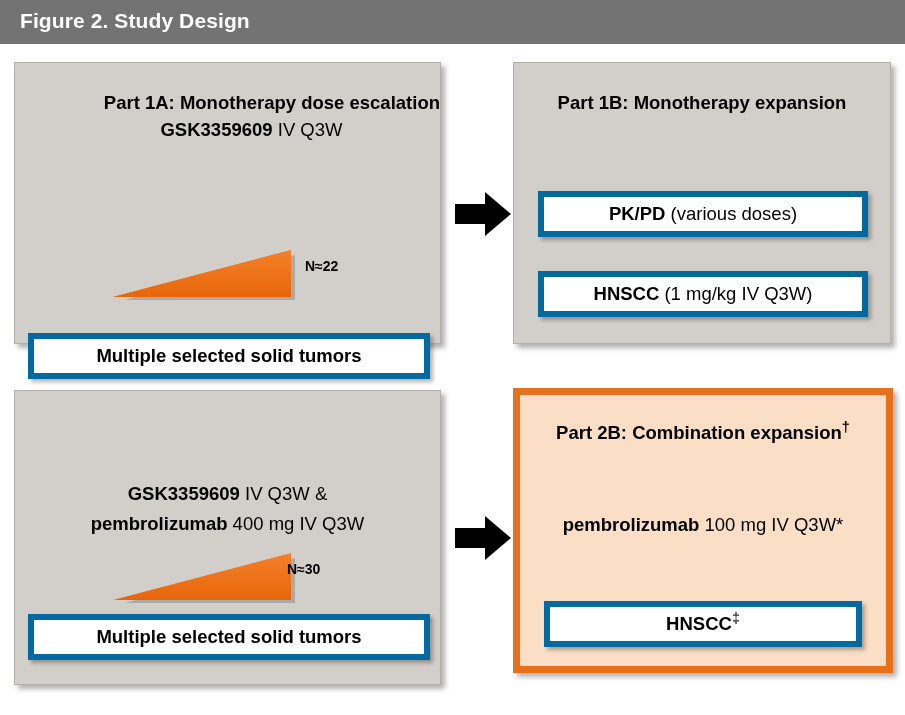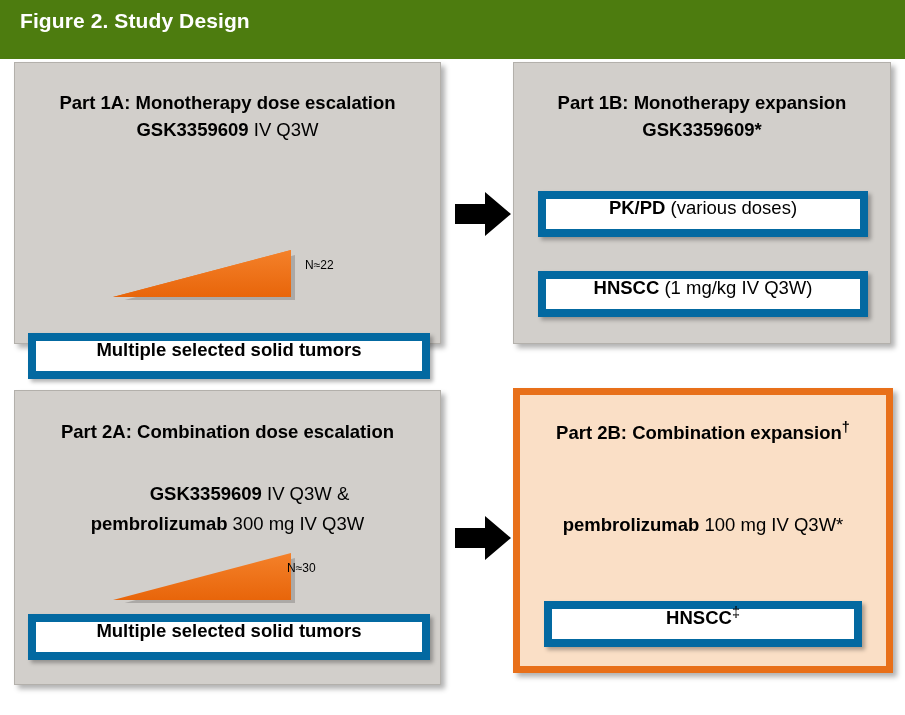--- a/index.html
+++ b/index.html
@@ -13,22 +13,22 @@
     position: relative;
     font-family: "Liberation Sans", sans-serif;
     overflow: hidden;
   }
 
   
   #figure-header {
     position: absolute;
     left: 0; top: 0;
     width: 905px;
-    height: 59px;
-    background: #4d7c0f;
+    height: 44px;
+    background: #737373;
     box-sizing: border-box;
   }
   #figure-header .title {
     position: absolute;
     left: 20px;
     top: 9px;
     color: #ffffff;
     font-size: 21px;
     font-weight: bold;
     letter-spacing: 0.1px;
@@ -67,46 +67,46 @@
     white-space: nowrap;
     font-weight: normal;
   }
   .panel-sub b, .panel-title b { font-weight: bold; }
 
   
   .white-box {
     position: absolute;
     box-sizing: border-box;
     background: #ffffff;
-    border: 8px solid #0369a1;
+    border: 6px solid #0369a1;
     box-shadow: 3px 3px 4px rgba(0,0,0,0.30);
     display: flex;
-    align-items: flex-start;
+    align-items: center;
     justify-content: center;
   }
   .white-box .wb-text {
     font-size: 18.5px;
     color: #000000;
     white-space: nowrap;
     line-height: 1;
   }
   .white-box .wb-text b { font-weight: bold; }
 
   
   .triangle-wrap {
     position: absolute;
   }
   .triangle-wrap svg { display: block; }
 
   .n-label {
     position: absolute;
-    font-size: 12px;
-    color: #000000;
-    white-space: nowrap;
-    font-weight: normal;
+    font-size: 14px;
+    color: #000000;
+    white-space: nowrap;
+    font-weight: bold;
   }
 
   
   .arrow {
     position: absolute;
   }
   .arrow svg { display: block; }
 
   sup.dagger {
     font-size: 0.78em;
@@ -116,23 +116,23 @@
 </style>
 </head>
 <body>
 
 <div id="figure-header">
   <div class="title">Figure 2. Study Design</div>
 </div>
 
 <div class="panel gray" style="left:14px; top:62px; width:427px; height:282px;">
 
-  <div class="panel-title" style="position:absolute; left:0; top:26px; width:100%;">Part 1A: Monotherapy dose escalation</div>
-
-  <div class="panel-sub" style="position:absolute; left:0; top:53px; width:100%;">
+  <div class="panel-title" style="position:absolute; left:0; top:26px; width:100%;text-align:right;">Part 1A: Monotherapy dose escalation</div>
+
+  <div class="panel-sub" style="position:absolute; left:0; top:53px; width:100%;padding-left:24px;">
     <b>GSK3359609</b><span> IV Q3W</span>
   </div>
 
   <div class="triangle-wrap" style="left:98px; top:187px;">
     <svg width="182" height="50" viewBox="0 0 182 50" xmlns="http://www.w3.org/2000/svg">
       <defs>
         <linearGradient id="triGrad1" x1="0" y1="0" x2="0" y2="1">
           <stop offset="0" stop-color="#f4812a"></stop>
           <stop offset="1" stop-color="#e8650a"></stop>
         </linearGradient>
@@ -153,43 +153,39 @@
 <div class="arrow" style="left:452px; top:188px;">
   <svg width="62" height="52" viewBox="0 0 62 52" xmlns="http://www.w3.org/2000/svg">
     <polygon points="3,16 33,16 33,4 59,26 33,48 33,36 3,36" fill="#000000"></polygon>
   </svg>
 </div>
 
 <div class="panel gray" style="left:513px; top:62px; width:378px; height:282px;">
 
   <div class="panel-title" style="position:absolute; left:0; top:26px; width:100%;">Part 1B: Monotherapy expansion</div>
 
-  <div class="panel-sub" style="position:absolute; left:0; top:53px; width:100%;">
-    <b>GSK3359609*</b><span></span>
-  </div>
 
   <div class="white-box" style="left:24px; top:128px; width:330px; height:46px;">
     <span class="wb-text"><b>PK/PD</b><span> (various doses)</span></span>
   </div>
 
   <div class="white-box" style="left:24px; top:208px; width:330px; height:46px;">
     <span class="wb-text"><b>HNSCC</b><span> (1 mg/kg IV Q3W)</span></span>
   </div>
 </div>
 
 <div class="panel gray" style="left:14px; top:390px; width:427px; height:295px;">
 
-  <div class="panel-title" style="position:absolute; left:0; top:27px; width:100%;">Part 2A: Combination dose escalation</div>
-
-  <div class="panel-sub" style="position:absolute; left:0; top:89px; width:100%;margin-left:22px;">
+
+  <div class="panel-sub" style="position:absolute; left:0; top:89px; width:100%;">
     <b>GSK3359609</b><span> IV Q3W &amp;</span>
   </div>
 
   <div class="panel-sub" style="position:absolute; left:0; top:119px; width:100%;">
-    <b>pembrolizumab</b><span> 300 mg IV Q3W</span>
+    <b>pembrolizumab</b><span> 400 mg IV Q3W</span>
   </div>
 
   <div class="triangle-wrap" style="left:98px; top:162px;">
     <svg width="182" height="50" viewBox="0 0 182 50" xmlns="http://www.w3.org/2000/svg">
       <defs>
         <linearGradient id="triGrad2" x1="0" y1="0" x2="0" y2="1">
           <stop offset="0" stop-color="#f4812a"></stop>
           <stop offset="1" stop-color="#e8650a"></stop>
         </linearGradient>
       </defs>

